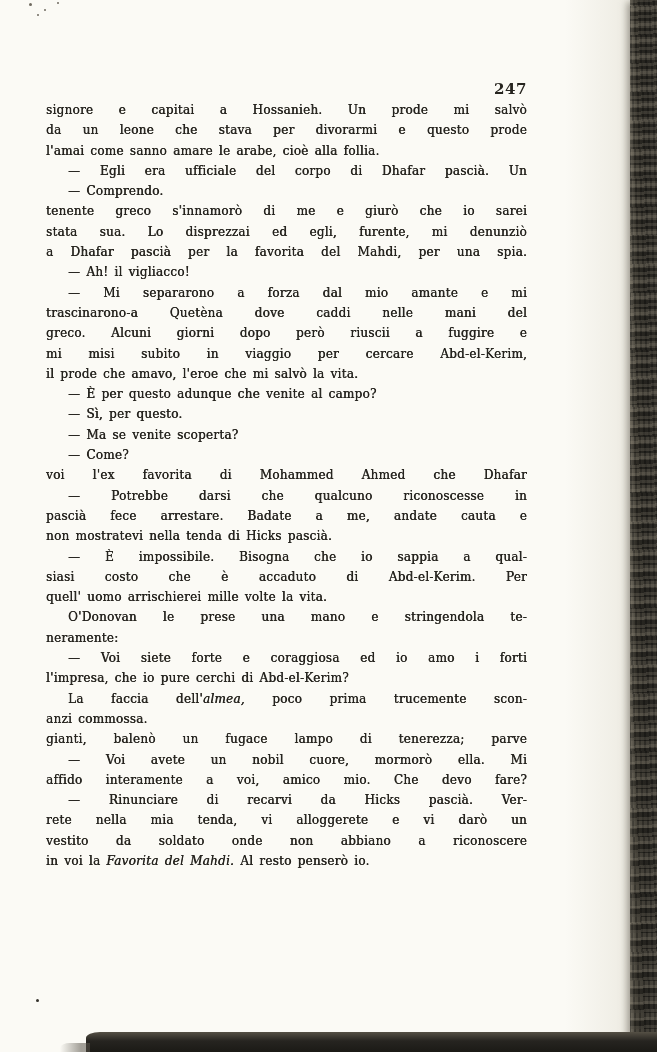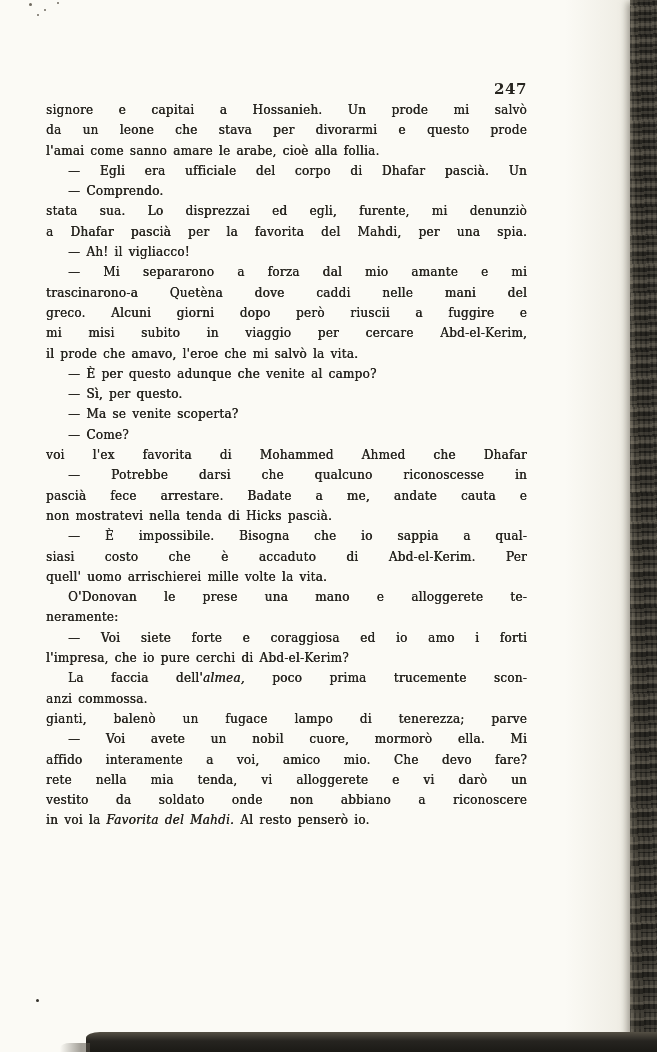--- a/index.html
+++ b/index.html
@@ -77,48 +77,50 @@
 <div class="page">
 
   <div class="page-number">247</div>
 
   <div class="text-block">
       <div class="line justify"><span>signore e capitai a Hossanieh. Un prode mi salvò</span></div>
       <div class="line justify"><span>da un leone che stava per divorarmi e questo prode</span></div>
       <div class="line"><span>l'amai come sanno amare le arabe, cioè alla follia.</span></div>
       <div class="line indent justify"><span>— Egli era ufficiale del corpo di Dhafar pascià. Un</span></div>
       <div class="line indent"><span>— Comprendo.</span></div>
+      <div class="line justify"><span>tenente greco s'innamorò di me e giurò che io sarei</span></div>
       <div class="line justify"><span>stata sua. Lo disprezzai ed egli, furente, mi denunziò</span></div>
       <div class="line justify"><span>a Dhafar pascià per la favorita del Mahdi, per una spia.</span></div>
       <div class="line indent"><span>— Ah! il vigliacco!</span></div>
       <div class="line indent justify"><span>— Mi separarono a forza dal mio amante e mi</span></div>
       <div class="line justify"><span>trascinarono-a Quetèna dove caddi nelle mani del</span></div>
       <div class="line justify"><span>greco. Alcuni giorni dopo però riuscii a fuggire e</span></div>
       <div class="line justify"><span>mi misi subito in viaggio per cercare Abd-el-Kerim,</span></div>
       <div class="line"><span>il prode che amavo, l'eroe che mi salvò la vita.</span></div>
       <div class="line indent"><span>— È per questo adunque che venite al campo?</span></div>
       <div class="line indent"><span>— Sì, per questo.</span></div>
       <div class="line indent"><span>— Ma se venite scoperta?</span></div>
       <div class="line indent"><span>— Come?</span></div>
       <div class="line justify"><span>voi l'ex favorita di Mohammed Ahmed che Dhafar</span></div>
       <div class="line indent justify"><span>— Potrebbe darsi che qualcuno riconoscesse in</span></div>
       <div class="line justify"><span>pascià fece arrestare. Badate a me, andate cauta e</span></div>
       <div class="line"><span>non mostratevi nella tenda di Hicks pascià.</span></div>
       <div class="line indent justify"><span>— È impossibile. Bisogna che io sappia a qual-</span></div>
       <div class="line justify"><span>siasi costo che è accaduto di Abd-el-Kerim. Per</span></div>
       <div class="line"><span>quell' uomo arrischierei mille volte la vita.</span></div>
-      <div class="line indent justify"><span>O'Donovan le prese una mano e alloggerete te-</span></div>
+      <div class="line indent justify"><span>O'Donovan le prese una mano e stringendola te-</span></div>
       <div class="line"><span>neramente:</span></div>
       <div class="line indent justify"><span>— Voi siete forte e coraggiosa ed io amo i forti</span></div>
       <div class="line"><span>l'impresa, che io pure cerchi di Abd-el-Kerim?</span></div>
       <div class="line indent justify"><span>La faccia dell'</span><span class="italic">almea,</span><span> poco prima trucemente scon-</span></div>
       <div class="line"><span>anzi commossa.</span></div>
       <div class="line justify"><span>gianti, balenò un fugace lampo di tenerezza; parve</span></div>
       <div class="line indent justify"><span>— Voi avete un nobil cuore, mormorò ella. Mi</span></div>
       <div class="line justify"><span>affido interamente a voi, amico mio. Che devo fare?</span></div>
+      <div class="line indent justify"><span>— Rinunciare di recarvi da Hicks pascià. Ver-</span></div>
       <div class="line justify"><span>rete nella mia tenda, vi alloggerete e vi darò un</span></div>
       <div class="line justify"><span>vestito da soldato onde non abbiano a riconoscere</span></div>
       <div class="line"><span>in voi la </span><span class="italic">Favorita del Mahdi.</span><span> Al resto penserò io.</span></div>
     </div>
 
   <div class="scan-edge-right"></div>
   <div class="scan-edge-bottom"></div>
   <div class="speck" style="left:29px; top:3px;  width:3px; height:3px;"></div>
   <div class="speck" style="left:44px; top:9px;  width:2px; height:2px;"></div>
   <div class="speck" style="left:57px; top:2px;  width:2px; height:2px;"></div>

